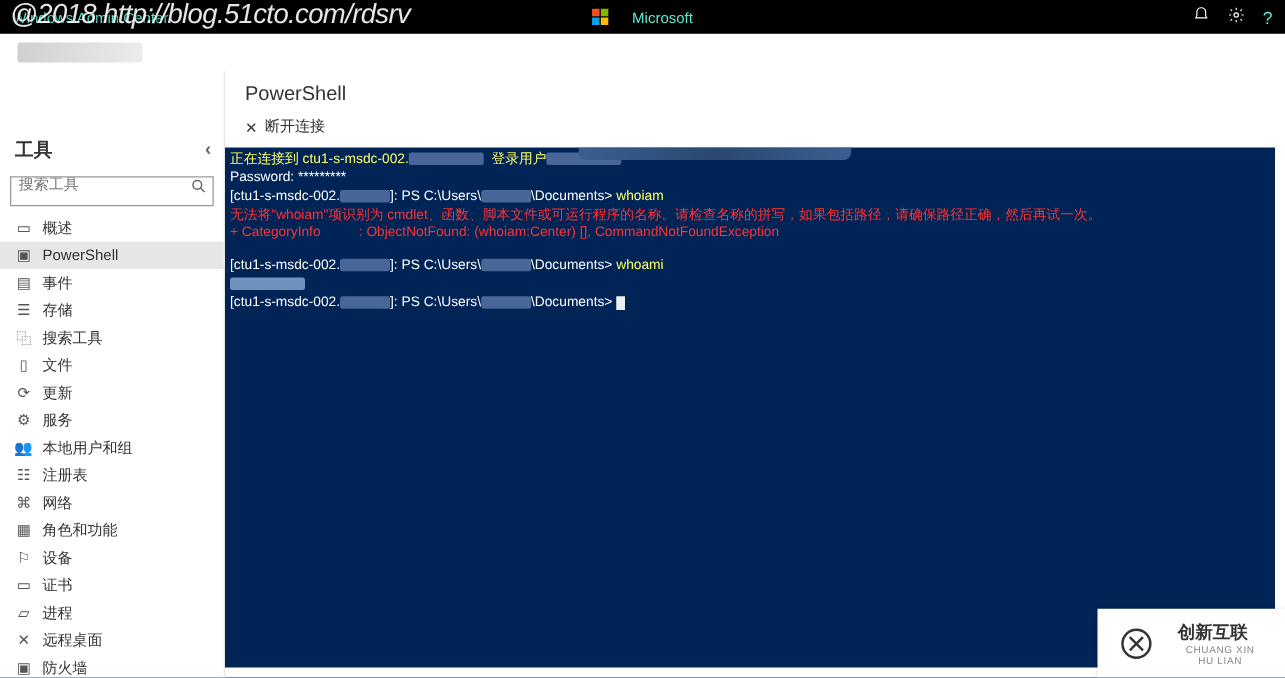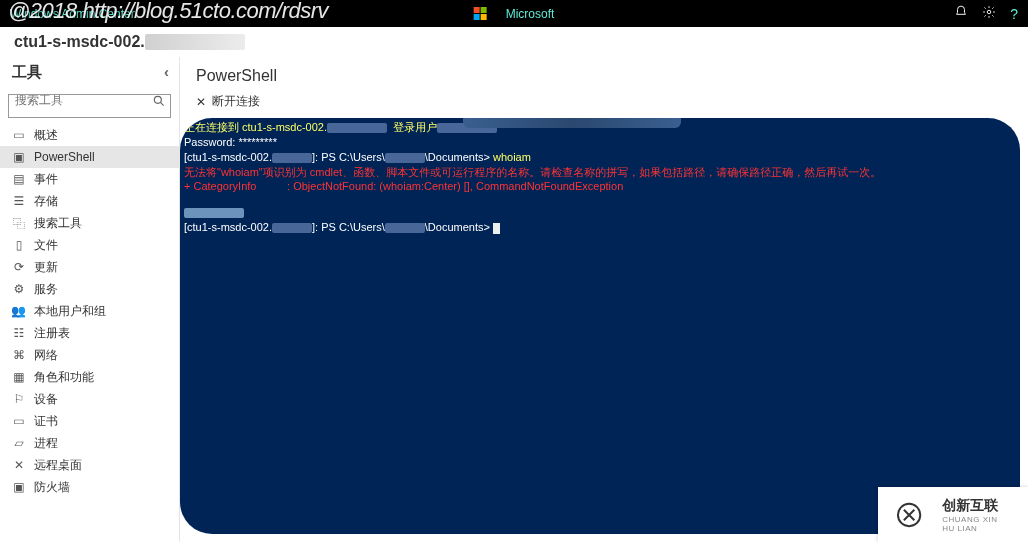--- a/index.html
+++ b/index.html
@@ -13,47 +13,47 @@
 .ms-logo { display: inline-flex; gap: 1px; flex-wrap: wrap; width: 14px; height: 14px; }
 .ms-logo span { width: 6px; height: 6px; }
 .watermark { position: absolute; top: -2px; left: 8px; color: rgba(255,255,255,0.9); font-size: 22px; font-style: italic; z-index: 50; text-shadow: 1px 1px 2px rgba(0,0,0,0.6); letter-spacing: -0.5px; }
 
 .hostbar { height: 30px; display: flex; align-items: center; padding: 4px 14px; font-size: 16px; font-weight: 600; color: #333; }
 .host-smudge { width: 100px; height: 16px; background: linear-gradient(90deg, #d0d0d0, #ececec); border-radius: 2px; margin-left: 0px; }
 
 .main { display: flex; height: calc(100% - 57px); }
 
 .sidebar { width: 180px; border-right: 1px solid #e5e5e5; display: flex; flex-direction: column; background: #fff; }
-.side-head { display: flex; padding: 6px 10px 4px 12px; font-size: 15px; font-weight: 600; color: #333; }
+.side-head { display: flex; padding: 6px 10px 4px 12px; font-size: 15px; font-weight: 600; color: #333; margin-top: 48px; }
 .side-head .chev { margin-left: auto; color: #666; }
 .search { margin: 4px 8px 6px 8px; position: relative; }
 .search input { width: 100%; height: 24px; border: 1px solid #999; padding: 2px 22px 14px 6px; font-size: 12px; color: #555; }
 .search .mag { position: absolute; right: 5px; top: 4px; color: #666; }
 .tools { list-style: none; overflow-y: auto; flex: 1; }
 .tools li { display: flex; align-items: center; gap: 8px; padding: 4px 12px; font-size: 12px; color: #333; cursor: pointer; height: 22px; }
 .tools li .ico { width: 14px; display: inline-flex; justify-content: center; color: #555; }
 .tools li.active { background: #e6e6e6; }
 
 .content { flex: 1; display: flex; flex-direction: column; }
 .content-head { padding: 10px 16px 4px 16px; }
 .content-title { font-size: 16px; font-weight: 400; color: #333; }
 .disconnect { display: flex; align-items: center; gap: 6px; font-size: 12px; color: #333; margin-top: 8px; cursor: pointer; }
-.term-wrap { flex: 1; margin: 4px 8px 8px 0; background: #012456; color: #fff; font-family: Consolas, monospace; font-size: 11px; line-height: 1.35; padding: 2px 4px; overflow: hidden; position: relative; border-radius: 32px; }
+.term-wrap { flex: 1; margin: 4px 8px 8px 0; background: #012456; color: #fff; font-family: Consolas, monospace; font-size: 11px; line-height: 1.35; padding: 2px 4px; overflow: hidden; position: relative; }
 .t-yellow { color: #ffff66; }
 .t-red { color: #ff3333; }
 .t-cyan { color: #9fcfff; }
 .smudge { display: inline-block; width: 60px; height: 10px; background: rgba(80,110,160,0.9); border-radius: 2px; vertical-align: middle; }
 .smudge.sm { width: 40px; }
 .cursor { display: inline-block; width: 7px; height: 11px; background: #eee; vertical-align: middle; }
 .top-smudge { position: absolute; top: 0; left: 283px; width: 218px; height: 10px; background: linear-gradient(90deg,#3a5f8f,#2a4870,#3a5f8f); border-radius: 0 0 6px 6px; }
 
 .badge { position: absolute; right: 0; bottom: 0; width: 150px; height: 55px; background: #fff; display: flex; align-items: center; gap: 20px; padding: 18px; box-shadow: 0 0 4px rgba(0,0,0,0.2); }
 .badge .logo { width: 36px; height: 36px; }
 .badge .txt1 { font-size: 14px; font-weight: 600; color: #333; }
-.badge .txt2 { font-size: 8px; color: #888; letter-spacing: 0.5px; }
+.badge .txt2 { font-size: 8px; color: #888; letter-spacing: 0.5px; text-align: center; }
 </style>
 </head>
 <body>
 
 <div class="watermark">@2018 http://blog.51cto.com/rdsrv</div>
 
 <div class="topbar">
   <span class="product">Windows Admin Center</span>
   <div class="center">
     <span class="ms-logo">
@@ -70,21 +70,20 @@
         </svg></span>
     <span><svg viewBox="0 0 24 24" fill="none" stroke="#fff" stroke-width="1.6">
           <circle cx="12" cy="12" r="3"></circle>
           <path d="M12 2v3M12 19v3M4.2 4.2l2.1 2.1M17.7 17.7l2.1 2.1M2 12h3M19 12h3M4.2 19.8l2.1-2.1M17.7 6.3l2.1-2.1"></path>
         </svg></span>
     <span style="font-size:14px">?</span>
   </div>
 </div>
 
 <div class="hostbar">
-  <span>ctu1-s-msdc-002.</span>
   <span class="host-smudge"></span>
 </div>
 
 <div class="main">
   <div class="sidebar">
     <div class="side-head">
       <span>工具</span>
       <span class="chev">‹</span>
     </div>
     <div class="search">
@@ -175,20 +174,21 @@
       </div>
     </div>
     <div class="term-wrap">
       <div class="top-smudge"></div>
       <div><span class="t-yellow">正在连接到 ctu1-s-msdc-002.</span><span class="smudge"></span>&nbsp;&nbsp;<span class="t-yellow">登录用户</span><span class="smudge"></span></div>
       <div>Password: *********</div>
       <div><span>[ctu1-s-msdc-002.</span><span class="smudge sm"></span><span>]: PS C:\Users\</span><span class="smudge sm"></span><span>\Documents&gt;</span> <span class="t-yellow">whoiam</span></div>
       <div class="t-red">无法将"whoiam"项识别为 cmdlet、函数、脚本文件或可运行程序的名称。请检查名称的拼写，如果包括路径，请确保路径正确，然后再试一次。</div>
       <div><span class="t-red">    + CategoryInfo</span>&nbsp;&nbsp;&nbsp;&nbsp;&nbsp;&nbsp;&nbsp;&nbsp;&nbsp;&nbsp;<span class="t-red">: ObjectNotFound: (whoiam:Center) [], CommandNotFoundException</span></div>
       <div style="height:11px"></div>
+      <div><span>[ctu1-s-msdc-002.</span><span class="smudge sm"></span><span>]: PS C:\Users\</span><span class="smudge sm"></span><span>\Documents&gt;</span> <span class="t-yellow">whoami</span></div>
       <div class="t-cyan"><span class="smudge" style="background:rgba(120,160,200,0.9)"></span></div>
       <div><span>[ctu1-s-msdc-002.</span><span class="smudge sm"></span><span>]: PS C:\Users\</span><span class="smudge sm"></span><span>\Documents&gt;</span> <span class="cursor"></span></div>
     </div>
   </div>
 </div>
 
 <div class="badge">
   <svg class="logo" viewBox="0 0 40 40">
       <circle cx="20" cy="20" r="17" fill="none" stroke="#333" stroke-width="3"></circle>
       <path d="M12 12 L28 28 M28 12 L12 28" stroke="#333" stroke-width="3"></path>

